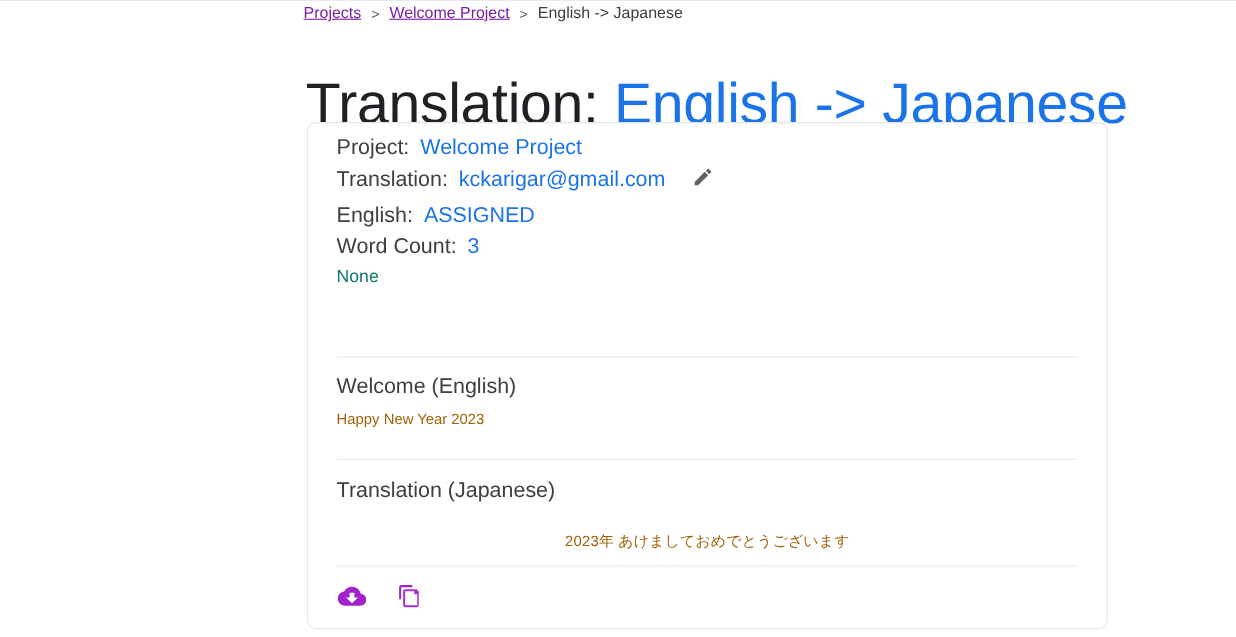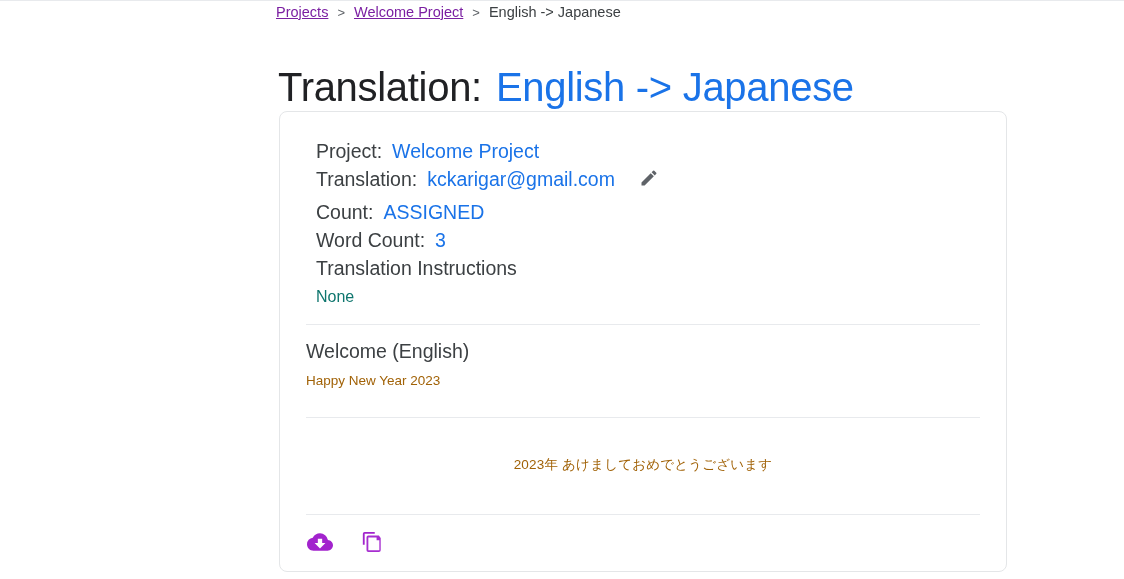--- a/index.html
+++ b/index.html
@@ -54,21 +54,21 @@
   }
   .crumb-current {
     color: #3c4043;
   }
 
   
   .page-title {
     position: absolute;
     left: 278px;
     top: 34px;
-    font-size: 40px;
+    font-size: 52px;
     font-weight: 400;
     line-height: 52px;
     white-space: nowrap;
     letter-spacing: -0.3px;
   }
   .page-title .t-label { color: #202124; }
   .page-title .t-value { color: #1a73e8; margin-left: 14px; }
 
   
   .card {
@@ -85,23 +85,22 @@
   .card-inner {
     position: relative;
     width: 100%;
     height: 100%;
   }
 
   
   .meta {
     position: absolute;
     left: 26px;
-    top: 26px;
+    top: 9px;
     width: 670px;
-    margin-left: 10px;
   }
   .meta-row {
     display: flex;
     align-items: baseline;
     font-size: 19.5px;
     line-height: 27.5px;
     color: #3c4043;
     white-space: nowrap;
   }
   .meta-row.gap-top { margin-top: 6px; }
@@ -225,44 +224,44 @@
           <span class="pencil-wrap">
             <span>
               <svg width="20" height="20" viewBox="0 0 24 24" aria-hidden="true">
                 <path fill="#5f6368" d="M3 17.25V21h3.75L17.81 9.94l-3.75-3.75L3 17.25zM20.71 7.04a.996.996 0 000-1.41l-2.34-2.34a.996.996 0 00-1.41 0l-1.83 1.83 3.75 3.75 1.83-1.83z"></path>
               </svg>
             </span>
           </span>
         </div>
 
         <div class="meta-row gap-top">
-          <span class="meta-label">Count:</span>
+          <span class="meta-label">English:</span>
           <span class="meta-value">ASSIGNED</span>
         </div>
 
         <div class="meta-row">
           <span class="meta-label">Word Count:</span>
           <span class="meta-value">3</span>
         </div>
 
 
-        <div class="instr-title">Translation Instructions</div>
         <div class="instr-body">None</div>
       </div>
 
       <div class="divider d1"></div>
 
       <div class="section s-source">
         <div class="section-title">Welcome (English)</div>
         <div class="section-body">Happy New Year 2023</div>
       </div>
 
       <div class="divider d2"></div>
 
       <div class="section s-translation">
+        <div class="section-title">Translation (Japanese)</div>
         <div class="section-body jp">2023年 あけましておめでとうございます</div>
       </div>
 
       <div class="divider d3"></div>
 
       <div class="actions">
         <button class="action-btn">
           <span>
             <svg width="26" height="26" viewBox="0 0 24 24" aria-hidden="true">
               <path fill="#a223cd" d="M19.35 10.04A7.49 7.49 0 0012 4C9.11 4 6.6 5.64 5.35 8.04A5.994 5.994 0 000 14c0 3.31 2.69 6 6 6h13c2.76 0 5-2.24 5-5 0-2.64-2.05-4.78-4.65-4.96zM17 13l-5 5-5-5h3V9h4v4h3z"></path>

